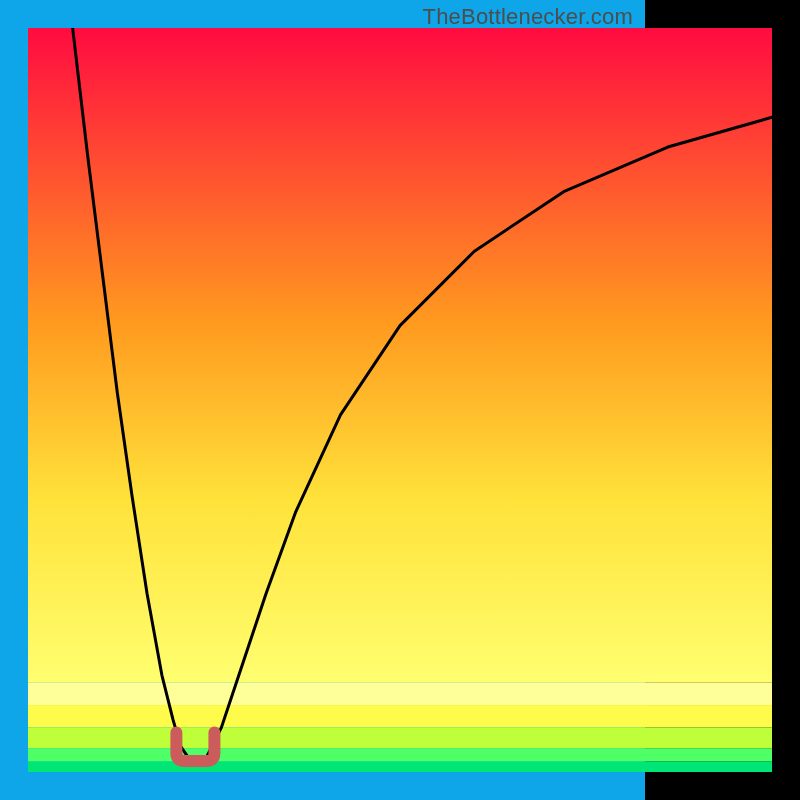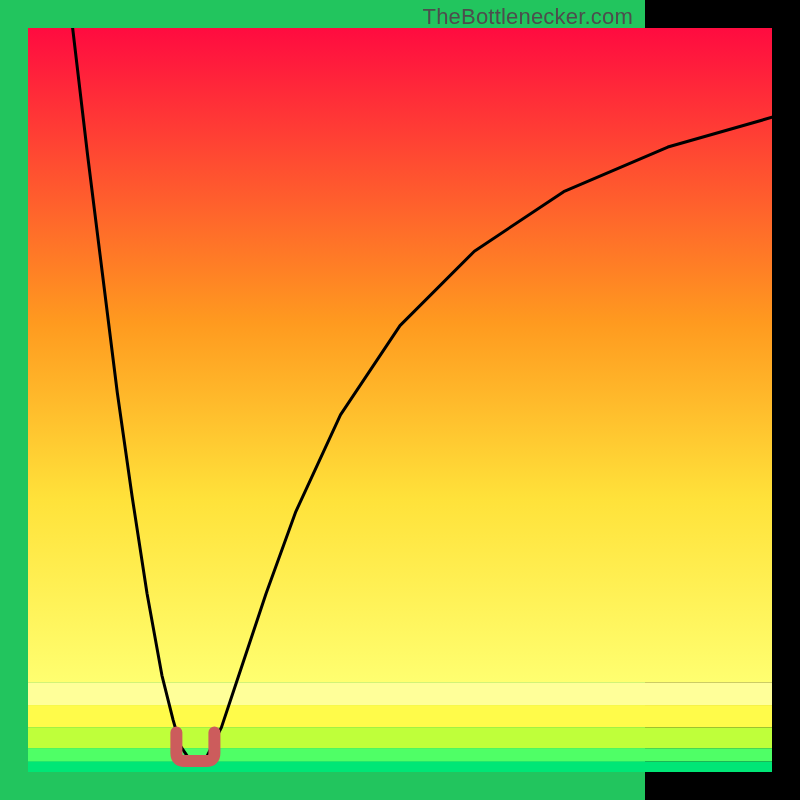--- a/index.html
+++ b/index.html
@@ -8,21 +8,21 @@
     width: 800px;
     height: 800px;
     overflow: hidden;
     background: #000;
   }
   .frame {
     position: absolute;
     left: 0; top: 0;
     width: 645px;
     height: 800px;
-    background: #22c55e;
+    background: #0ea5e9;
   }
   .plot {
     position: absolute;
     left: 28px;
     top: 28px;
     width: 744px;
     height: 744px;
     overflow: hidden;
   }
   .watermark {

